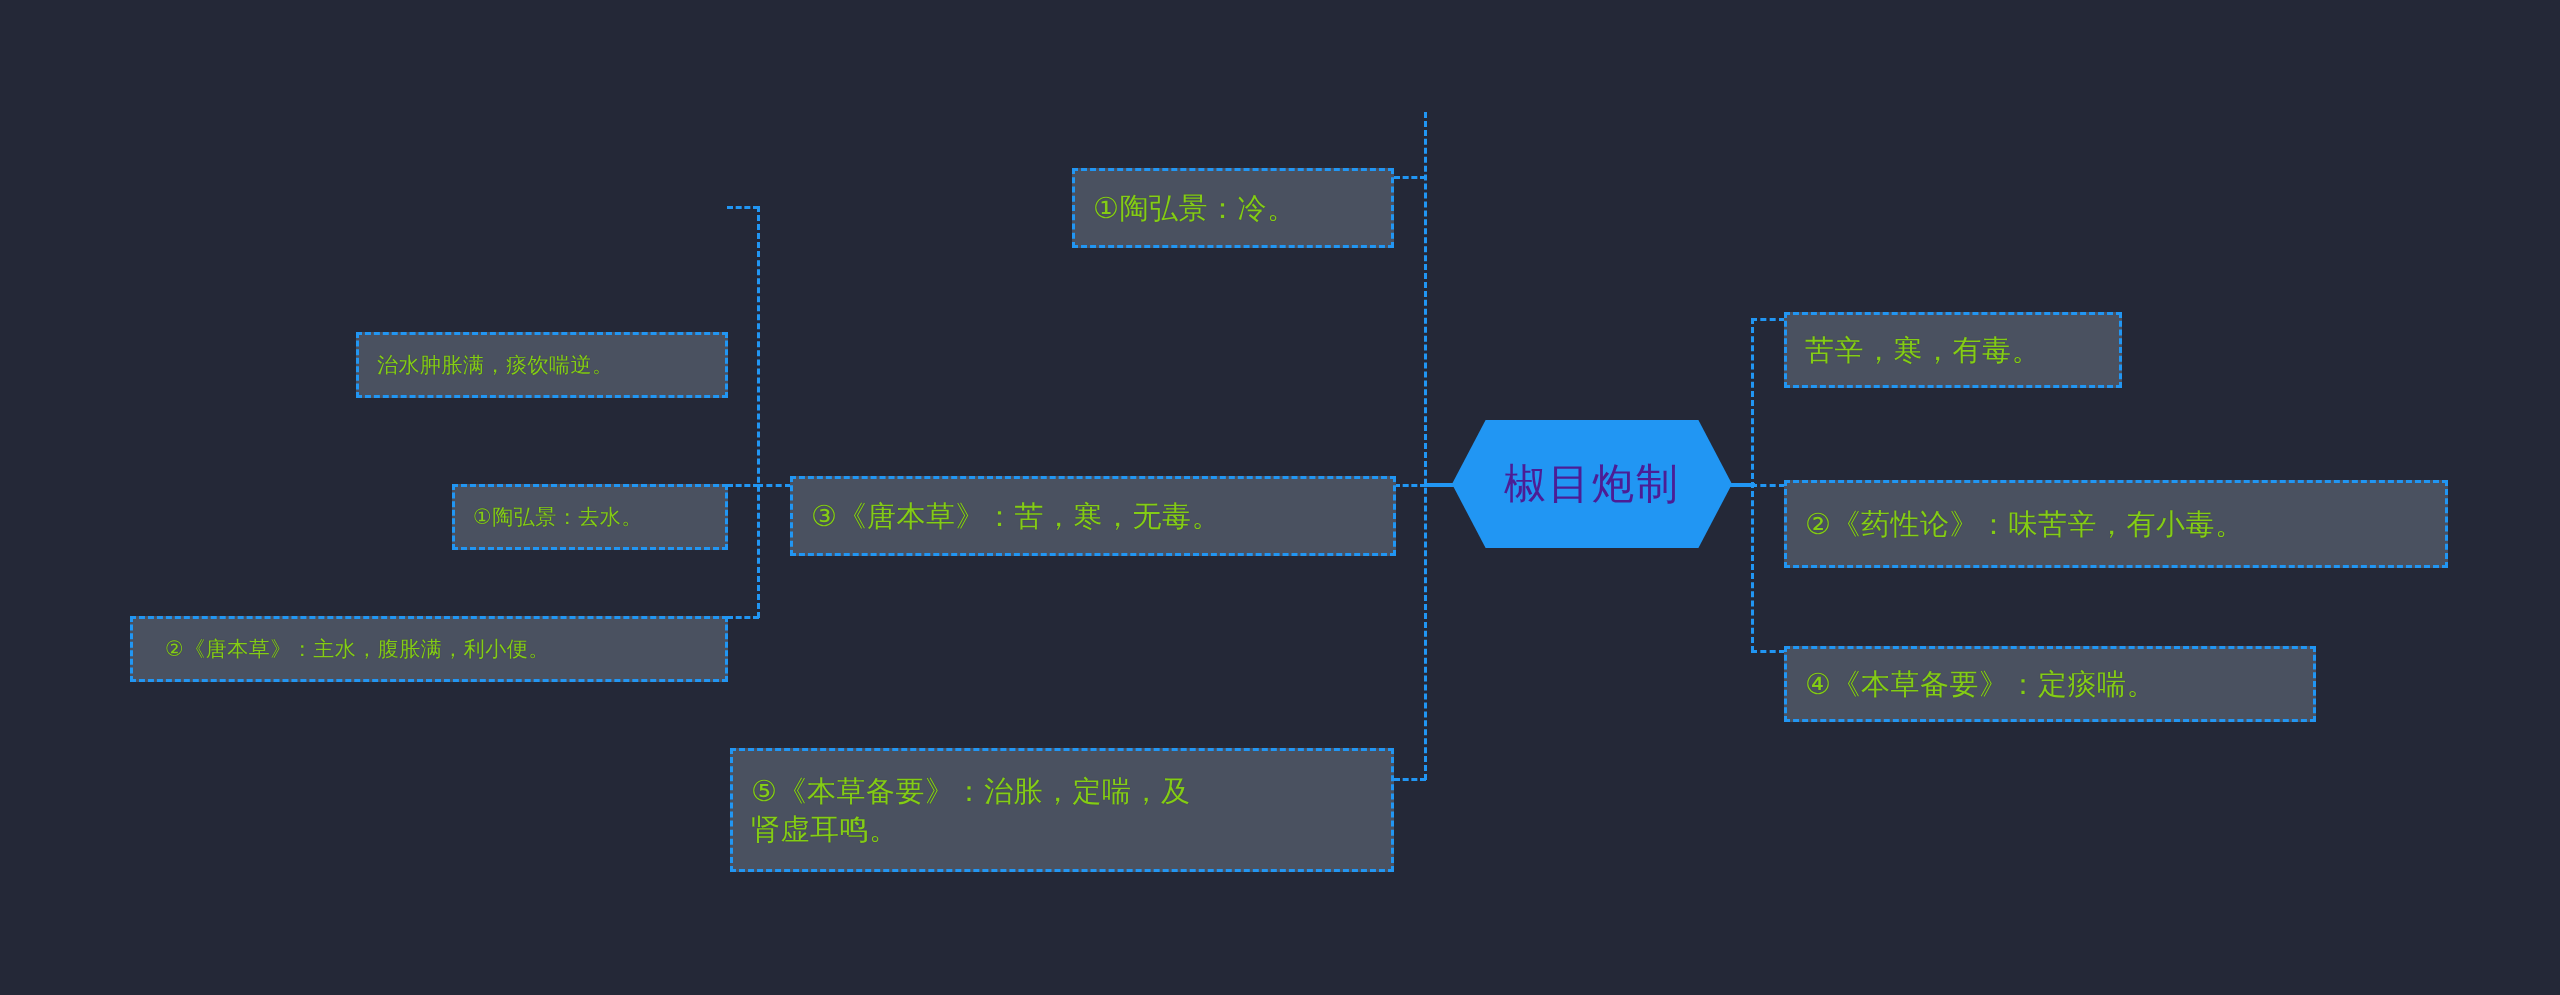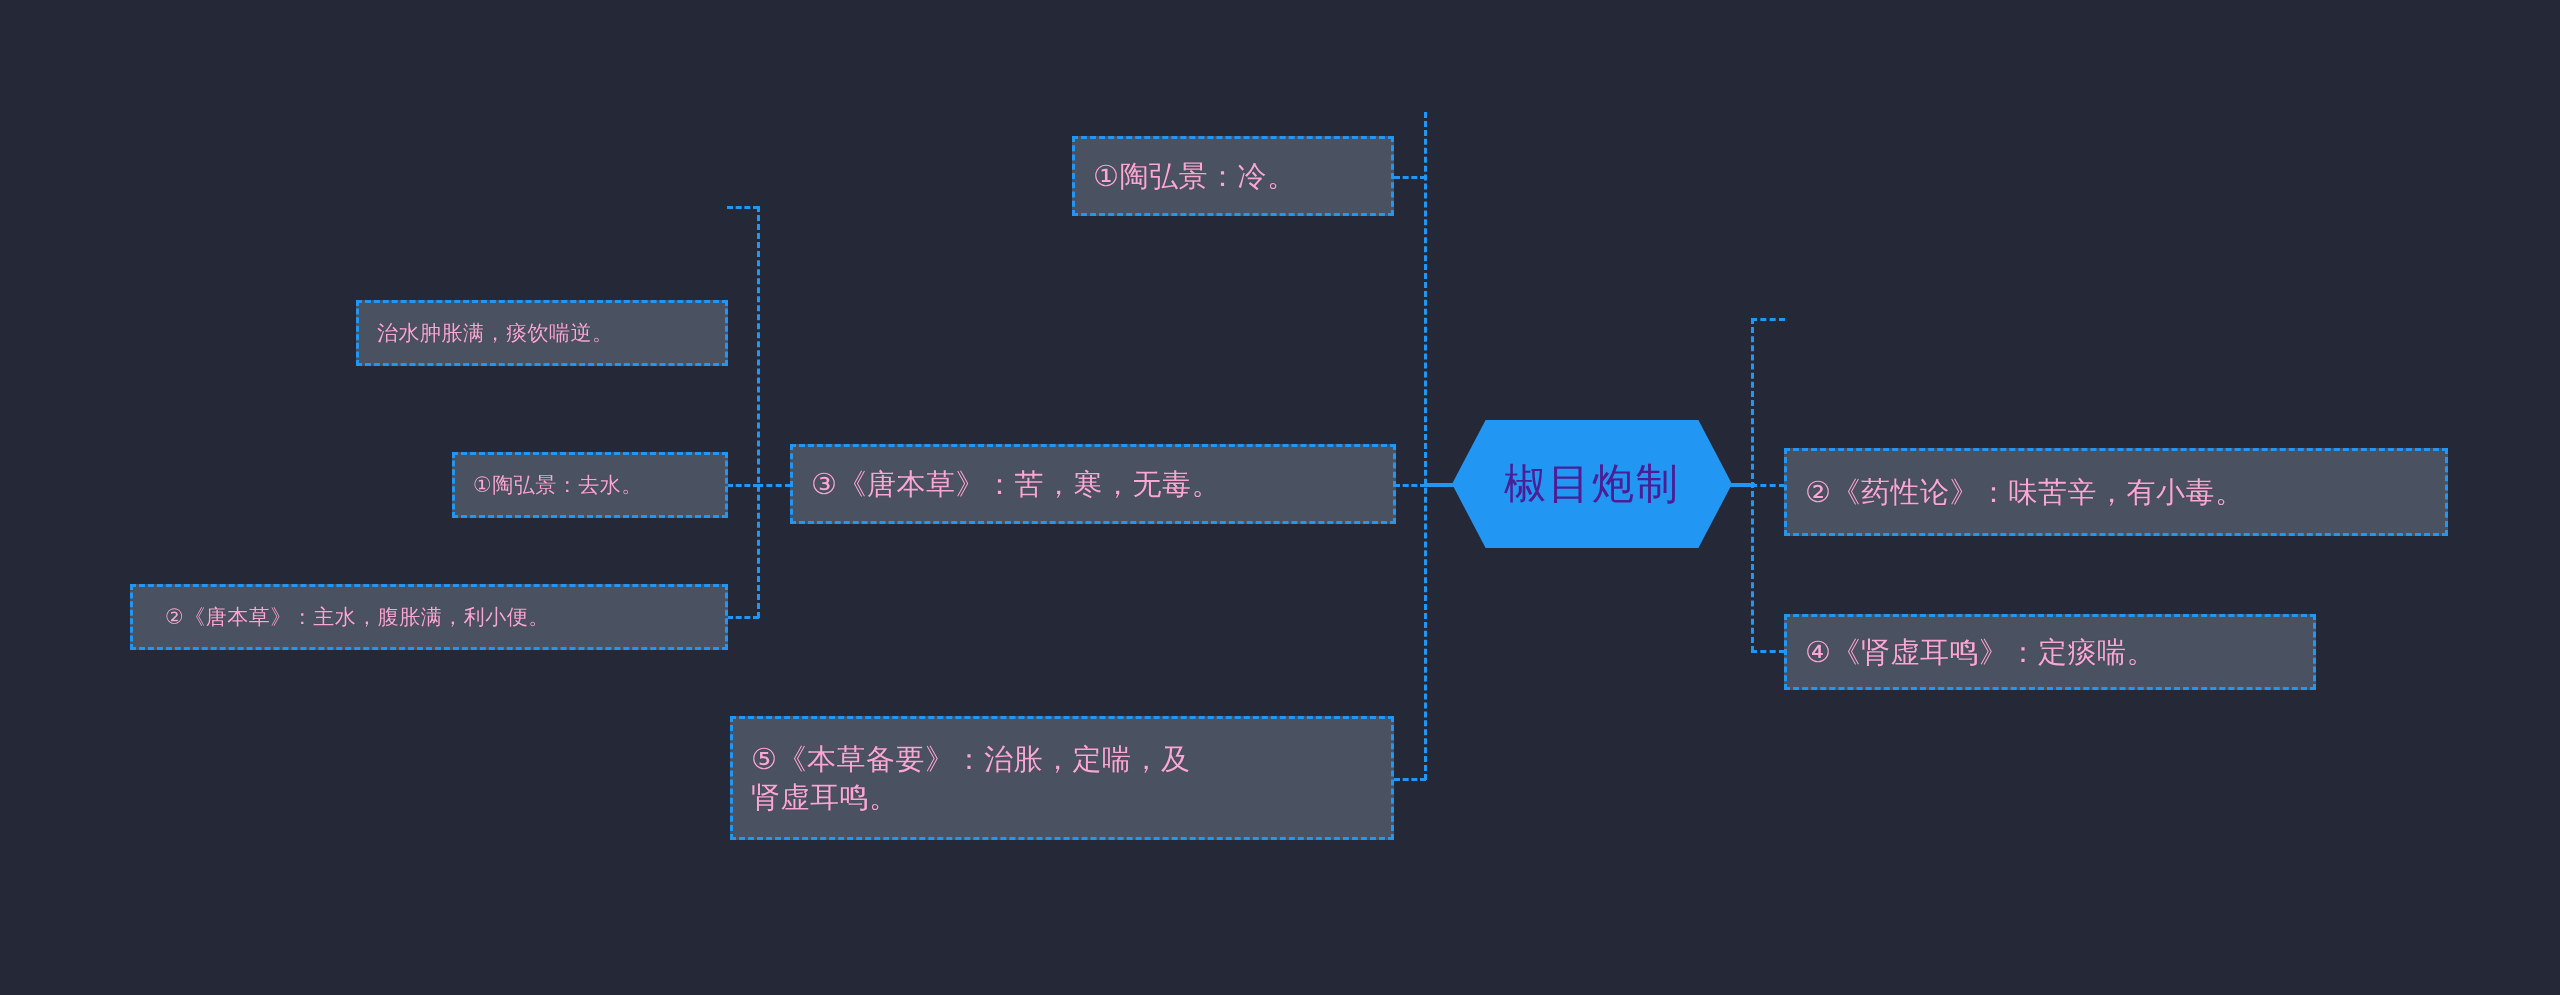--- a/index.html
+++ b/index.html
@@ -15,30 +15,31 @@
     overflow: hidden;
     font-family: "Liberation Sans", "DejaVu Sans", sans-serif;
   }
 
   
   .node {
     position: absolute;
     box-sizing: border-box;
     background: #4a5160;
     border: 3px dashed #2196f3;
-    color: #f9a8d4;
+    color: #84cc16;
     display: flex;
     align-items: center;
     justify-content: flex-start;
     padding: 0 18px;
     font-size: 29px;
     line-height: 1.32;
     letter-spacing: 0.5px;
     white-space: pre-wrap;
     text-shadow: 0 0 1px rgba(0,0,0,.35);
+    margin-top: 32px;
   }
   .node.two-line {
     align-items: center;
     padding: 22px 18px;
   }
   .node.small { font-size: 21px; }
 
   
   .hex {
     position: absolute;
@@ -98,24 +99,25 @@
   <div class="conn-solid" style="left:1721px; top:483px; width:34px;"></div>
 
   <div class="conn-h" style="left:1751px; top:318px; width:34px;"></div>
   <div class="conn-h" style="left:1751px; top:484px; width:34px;"></div>
   <div class="conn-h" style="left:1751px; top:650px; width:34px;"></div>
 
   <div class="hex" style="left:1452px; top:420px; width:280px; height:128px;">椒目炮制</div>
 
   <div class="node" style="left:1072px; top:136px; width:322px; height:80px;">①陶弘景：冷。</div>
 
+  <div class="node" style="left:1784px; top:280px; width:338px; height:76px;">苦辛，寒，有毒。</div>
 
   <div class="node" style="left:1784px; top:448px; width:664px; height:88px;">②《药性论》：味苦辛，有小毒。</div>
 
-  <div class="node" style="left:1784px; top:614px; width:532px; height:76px;">④《肾虚耳鸣》：定痰喘。</div>
+  <div class="node" style="left:1784px; top:614px; width:532px; height:76px;">④《本草备要》：定痰喘。</div>
 
   <div class="node" style="left:790px; top:444px; width:606px; height:80px;">③《唐本草》：苦，寒，无毒。</div>
 
   <div class="node small" style="left:356px; top:300px; width:372px; height:66px;">治水肿胀满，痰饮喘逆。</div>
 
   <div class="node small" style="left:452px; top:452px; width:276px; height:66px;">①陶弘景：去水。</div>
 
   <div class="node small" style="left:130px; top:584px; width:598px; height:66px;padding-left:32px;">②《唐本草》：主水，腹胀满，利小便。</div>
 
   <div class="node two-line" style="left:730px; top:716px; width:664px; height:124px;">⑤《本草备要》：治胀，定喘，及

